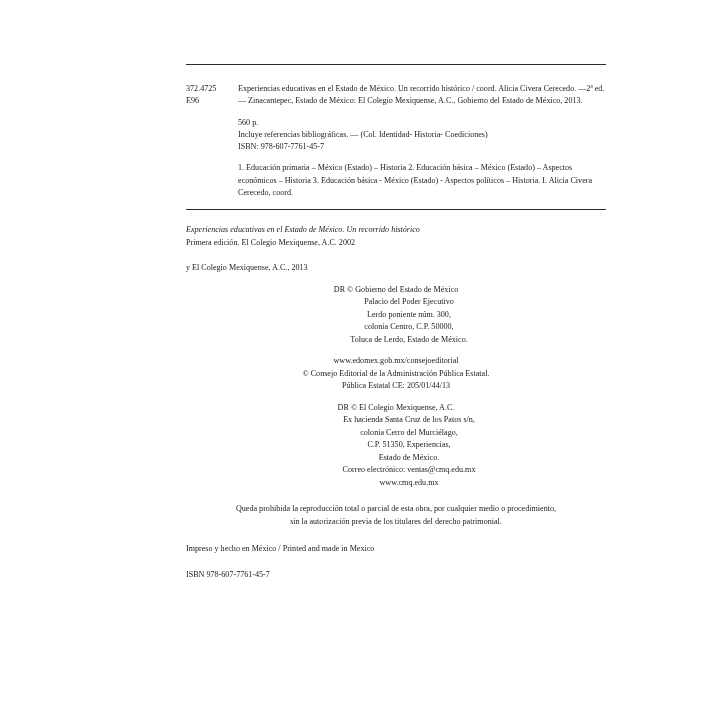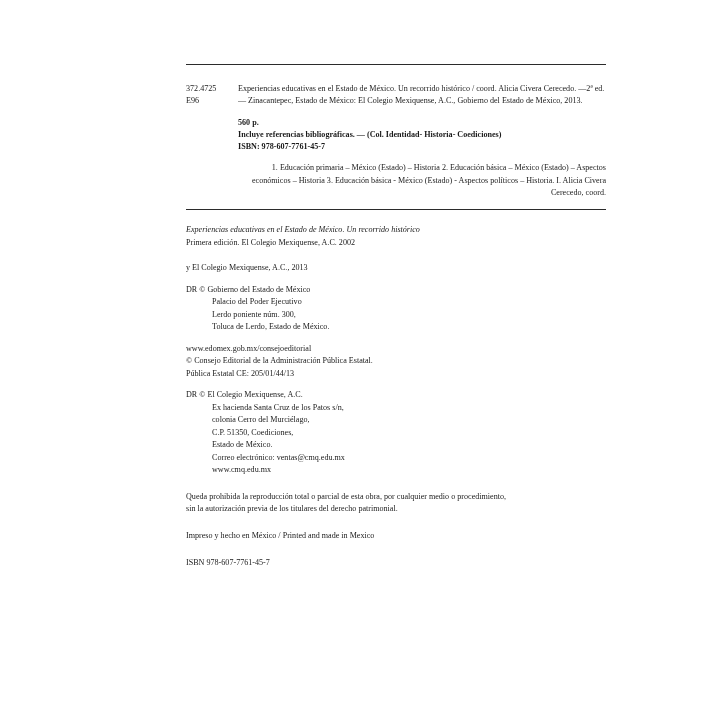--- a/index.html
+++ b/index.html
@@ -50,91 +50,92 @@
   }
   .cip-body {
     flex: 1 1 auto;
   }
   .cip-para {
     margin: 0 0 9px 0;
     font-size: 8.1px;
     line-height: 1.52;
     text-align: left;
   }
-  .cip-para:last-child { margin-bottom: 0; text-align: right; }
+  .cip-para:last-child { margin-bottom: 0; }
 
   .meta {
     margin-top: 4px;
     font-size: 8.1px;
     line-height: 1.55;
   }
   .meta p {
     margin: 0 0 9px 0;
   }
   .meta p:last-child { margin-bottom: 8px; }
   .it { font-style: italic; }
 
   .block {
     margin: 0 0 9px 0;
     font-size: 8.1px;
     line-height: 1.55;
   }
-  .block .ln { display: block; }
+  .block .ln { display: block; text-align: center; }
   .block .ln.ind { padding-left: 26px; }
 
   .spacer-lg { height: 5px; }
 </style>
 </head>
 <body>
 
 <div class="page">
   <div class="content">
 
     <hr class="rule top">
 
     <div class="cip-block">
       <div class="cip-class">372.4725
 E96</div>
       <div class="cip-body">
         <p class="cip-para">Experiencias educativas en el Estado de México. Un recorrido histórico / coord. Alicia Civera Cerecedo. —2ª ed.— Zinacantepec, Estado de México: El Colegio Mexiquense, A.C., Gobierno del Estado de México, 2013.</p>
-        <p class="cip-para" style="white-space: pre-line; font-weight: bold;">560 p.
+        <p class="cip-para" style="white-space: pre-line;">560 p.
 Incluye referencias bibliográficas. — (Col. Identidad- Historia- Coediciones)
 ISBN: 978-607-7761-45-7</p>
         <p class="cip-para">1. Educación primaria – México (Estado) – Historia 2. Educación básica – México (Estado) – Aspectos económicos – Historia  3. Educación básica - México (Estado) - Aspectos políticos – Historia. I. Alicia Civera Cerecedo, coord.</p>
       </div>
     </div>
 
     <hr class="rule mid">
 
     <div class="meta">
       <p>
         <span class="ln it">Experiencias educativas en el Estado de México. Un recorrido histórico</span><br>
         <span class="ln">Primera edición. El Colegio Mexiquense, A.C. 2002</span><br>
         <br>
         <span class="ln">y El Colegio Mexiquense, A.C., 2013</span>
       </p>
 
       <p class="block">
         <span class="ln">DR © Gobierno del Estado de México</span>
         <span class="ln ind">Palacio del Poder Ejecutivo</span>
         <span class="ln ind">Lerdo poniente núm. 300,</span>
+        <span class="ln ind">colonia Centro, C.P. 50000,</span>
         <span class="ln ind">Toluca de Lerdo, Estado de México.</span>
       </p>
 
       <p class="block">
         <span class="ln">www.edomex.gob.mx/consejoeditorial</span>
         <span class="ln">© Consejo Editorial de la Administración Pública Estatal.</span>
         <span class="ln">Pública Estatal CE: 205/01/44/13</span>
       </p>
 
       <p class="block">
         <span class="ln">DR © El Colegio Mexiquense, A.C.</span>
         <span class="ln ind">Ex hacienda Santa Cruz de los Patos s/n,</span>
         <span class="ln ind">colonia Cerro del Murciélago,</span>
-        <span class="ln ind">C.P. 51350, Coediciones,</span>
+        <span class="ln ind">C.P. 51350, Experiencias,</span>
         <span class="ln ind">Estado de México.</span>
         <span class="ln ind">Correo electrónico: ventas@cmq.edu.mx</span>
         <span class="ln ind">www.cmq.edu.mx</span>
       </p>
 
       <div class="spacer-lg"></div>
 
       <p class="block">
         <span class="ln">Queda prohibida la reproducción total o parcial de esta obra, por cualquier medio o procedimiento,</span>
         <span class="ln">sin la autorización previa de los titulares del derecho patrimonial.</span>

